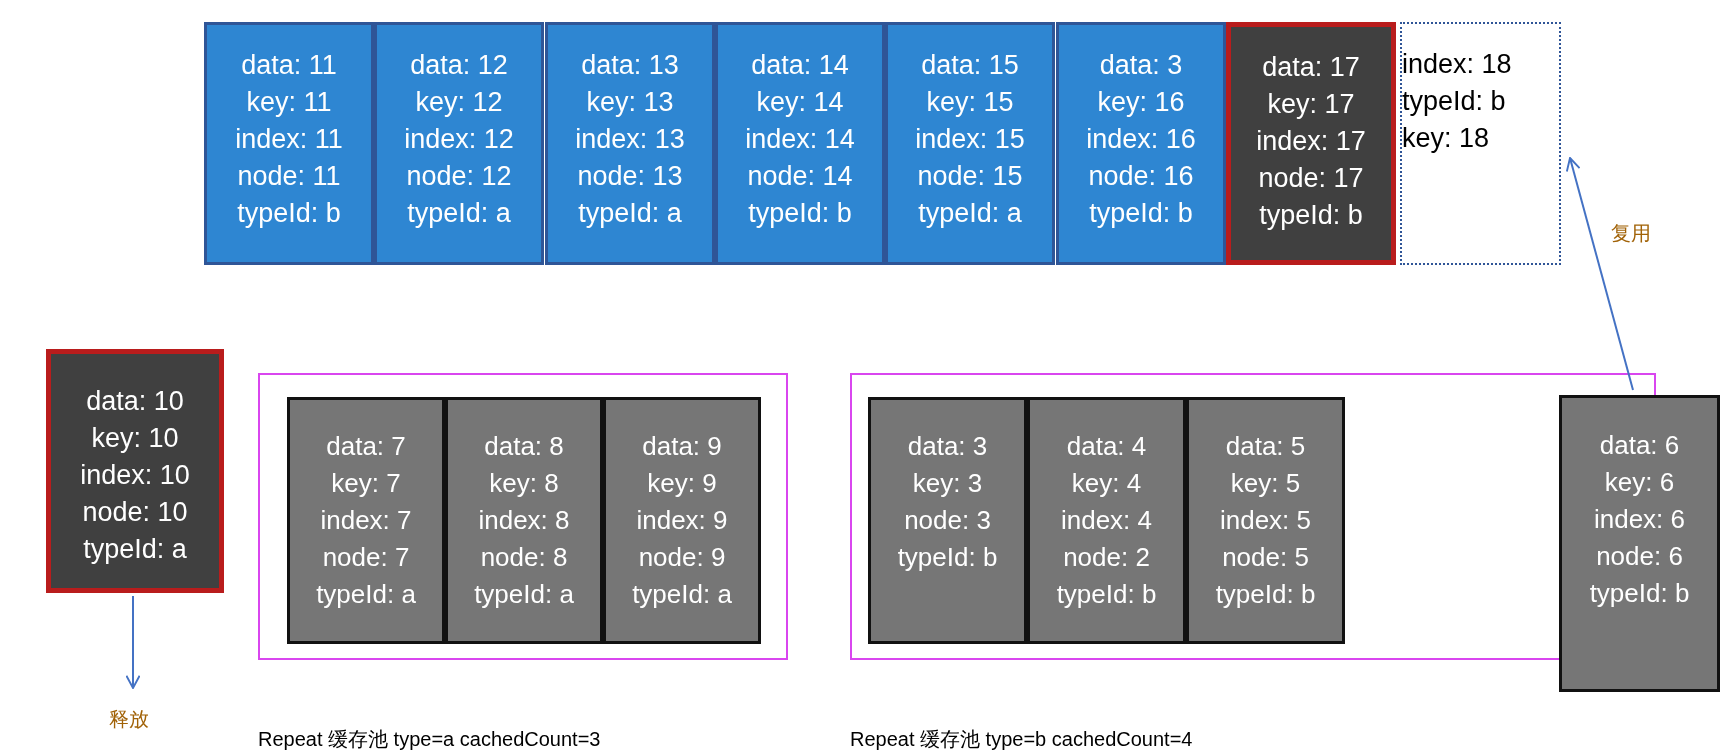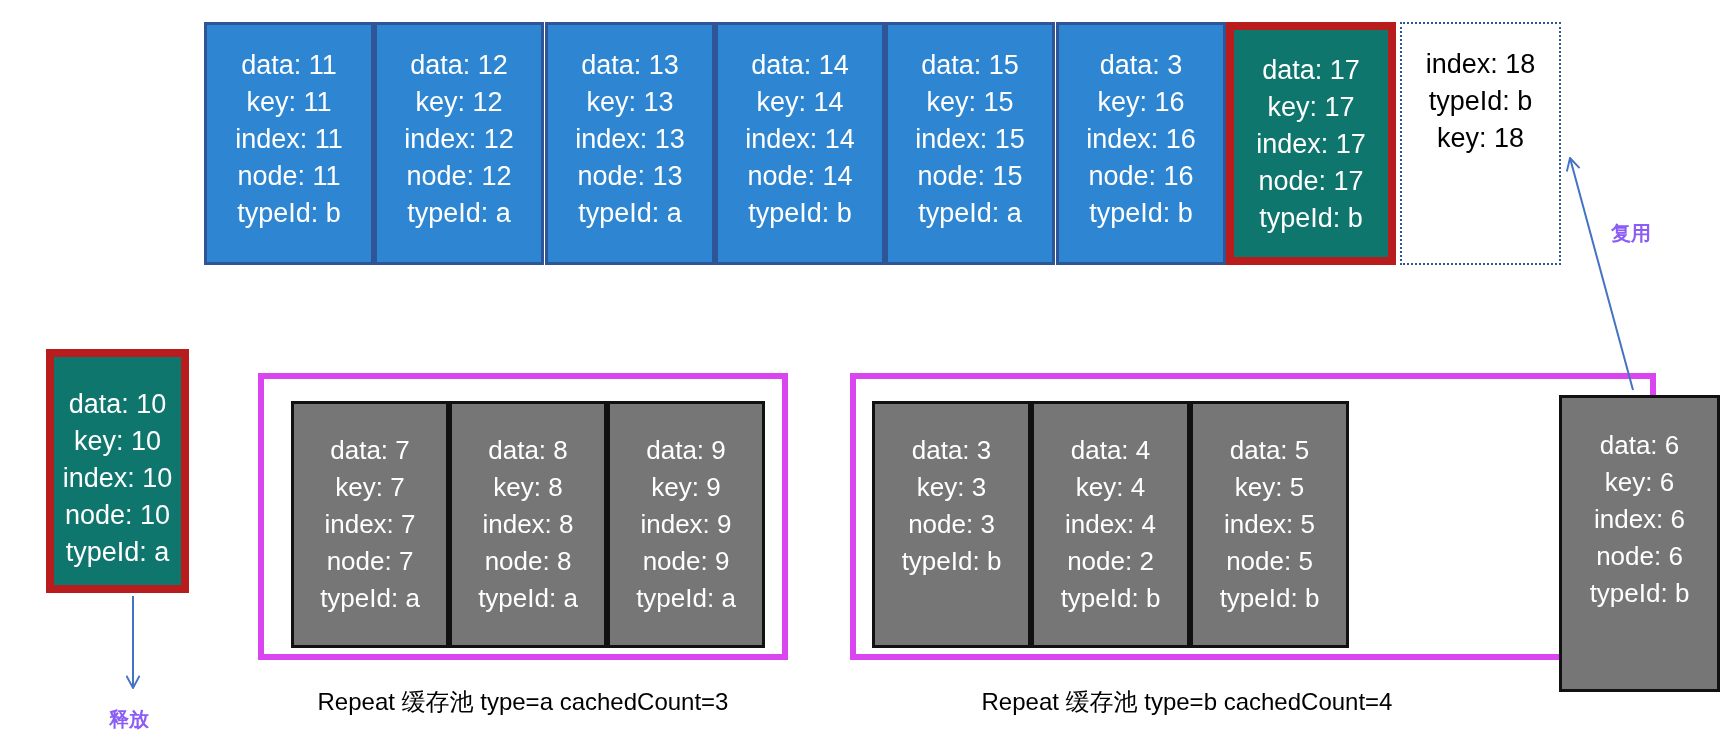--- a/index.html
+++ b/index.html
@@ -6,38 +6,38 @@
   .canvas{
     position:relative;width:1729px;height:756px;background:#ffffff;
     font-family:"Liberation Sans","DejaVu Sans",sans-serif;overflow:hidden;margin-left:23px;
   }
   .card{
     position:absolute;box-sizing:border-box;text-align:center;
     color:#ffffff;font-size:27px;line-height:37px;
   }
   .top-card{top:22px;width:170px;height:243px;padding-top:22px;}
   .blue{background:#2E86D2;border:3px solid #2F5597;}
-  .green{background:#0f766e;border:8px solid #b91c1c;}
+  .green{background:#404040;border:5px solid #b91c1c;}
   .gray{background:#767676;border:3px solid #111111;}
   .dotted-card{
     position:absolute;box-sizing:border-box;top:22px;left:1377px;width:161px;height:243px;
     border:2px dotted #2F5597;background:#ffffff;color:#000000;
-    text-align:center;font-size:27px;line-height:37px;padding-top:22px;
+    font-size:27px;line-height:37px;padding-top:22px;
   }
-  .side-card{width:143px;height:244px;padding-top:29px;}
+  .side-card{width:178px;height:244px;padding-top:29px;}
   .pool{
     position:absolute;box-sizing:border-box;top:373px;height:287px;
-    border:6px solid #d946ef;background:#ffffff;
+    border:2px solid #d946ef;background:#ffffff;
   }
   .pool-card{top:22px;height:247px;padding-top:28px;font-size:26px;}
   .caption{
-    position:absolute;top:686px;text-align:center;color:#000000;font-size:24px;
+    position:absolute;top:726px;text-align:left;color:#000000;font-size:20px;
   }
   .float-label{
-    position:absolute;color:#8b5cf6;font-size:20px;white-space:nowrap;font-weight:bold;
+    position:absolute;color:#a16207;font-size:20px;white-space:nowrap;
   }
   .arrow-layer{position:absolute;left:0;top:0;pointer-events:none;}
   .ln{white-space:nowrap;}
 </style>
 </head>
 <body>
 
 <div class="canvas">
 
   <div class="card top-card blue" style="left:181px">

